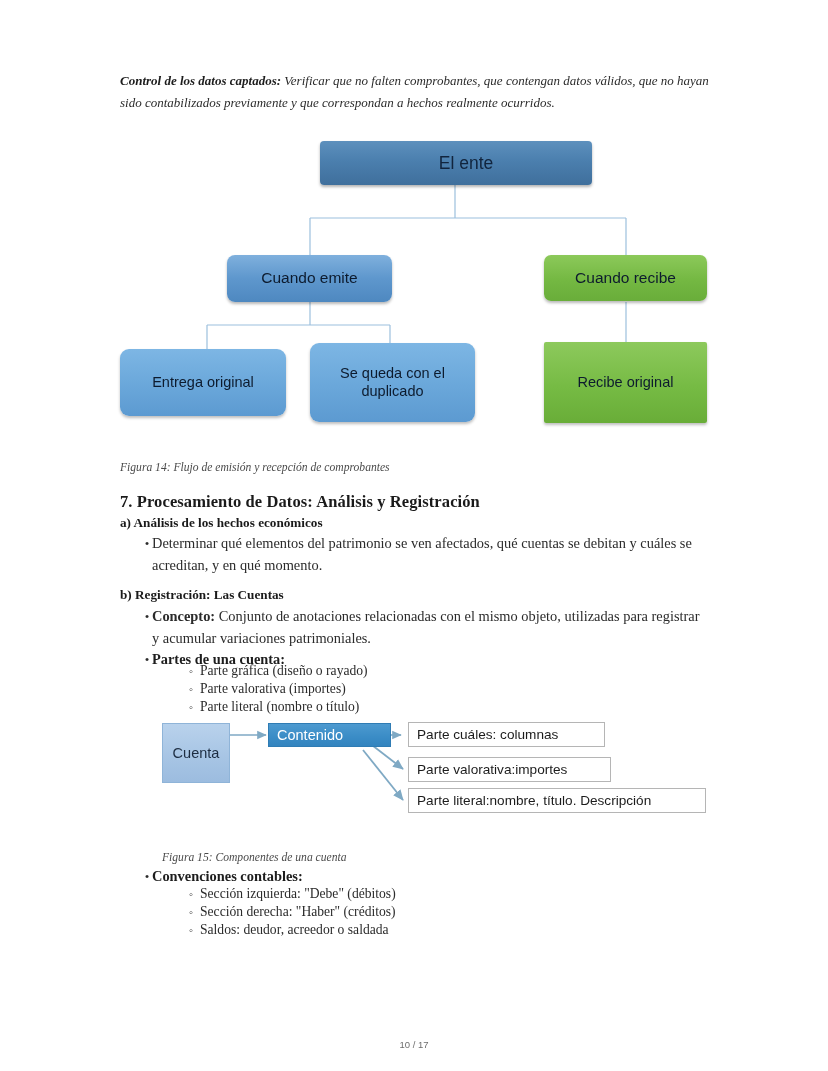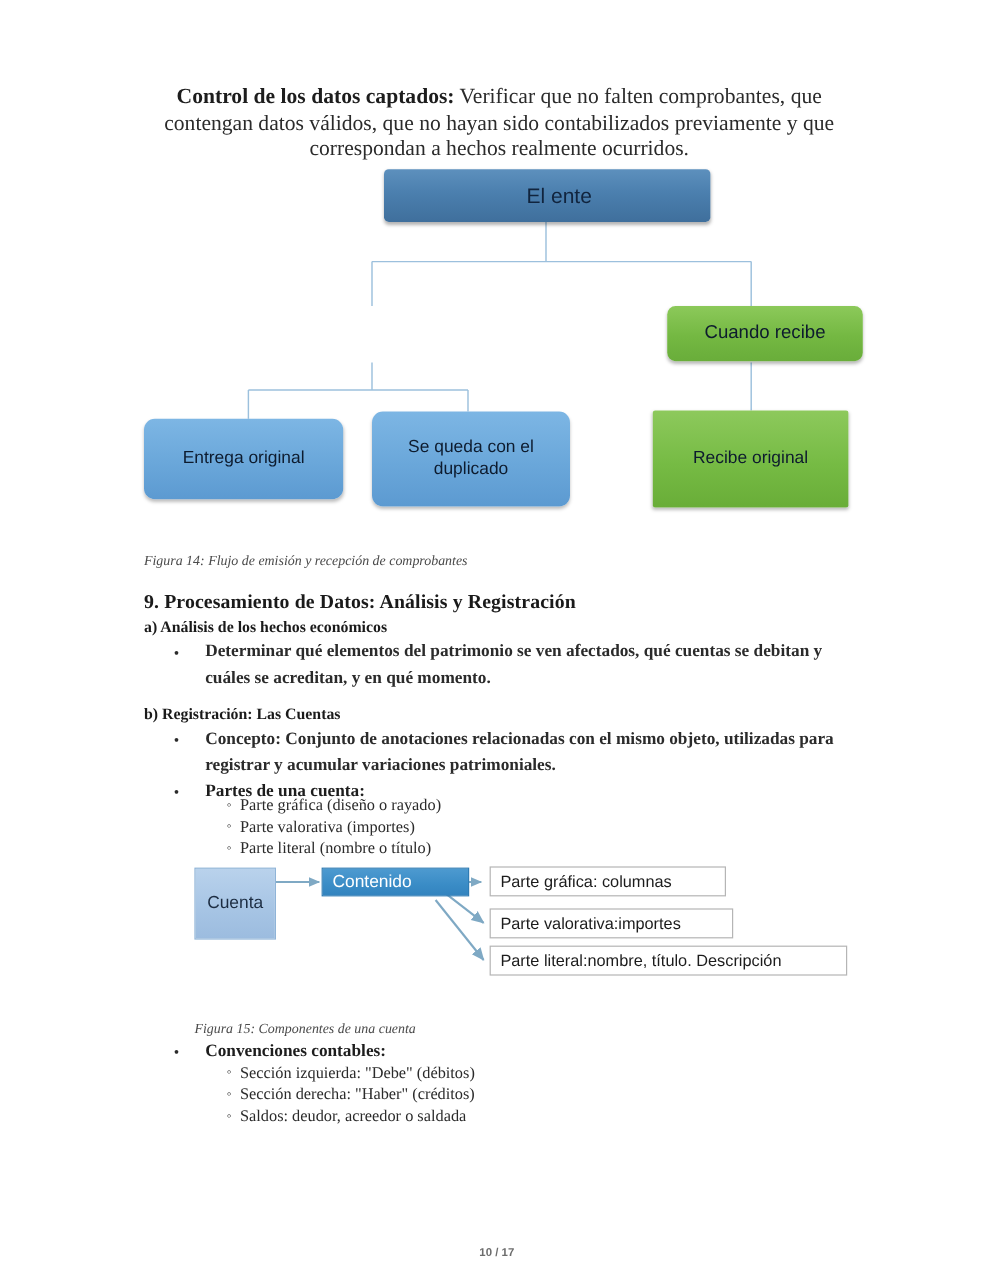--- a/index.html
+++ b/index.html
@@ -19,24 +19,25 @@
   .page {
     position: absolute;
     inset: 0;
     background: #ffffff;
   }
 
   
   .para {
     position: absolute;
     font-family: "Liberation Serif", serif;
-    font-size: 18px;
+    font-size: 13px;
     line-height: 21.5px;
     color: #2b2b2b;
-    text-align: center;
+    text-align: left;
+    font-style: italic;
   }
   .para b, .bold { font-weight: bold; color: #1d1d1d; }
 
   .heading3 {
     position: absolute;
     font-family: "Liberation Serif", serif;
     font-weight: bold;
     font-size: 16.5px;
     color: #1a1a1a;
     letter-spacing: 0.1px;
@@ -58,21 +59,20 @@
   }
 
   .footer-num {
     position: absolute;
     font-family: "Liberation Sans", sans-serif;
     font-size: 9.5px;
     color: #6d6d6d;
     width: 100%;
     text-align: center;
     left: 0;
-    font-weight: bold;
   }
 
   
   .bullet-row {
     position: absolute;
     font-family: "Liberation Serif", serif;
     font-size: 14.4px;
     line-height: 21.5px;
     color: #2b2b2b;
   }
@@ -81,22 +81,21 @@
     left: 0;
     top: 0px;
     width: 14px;
     text-align: center;
     font-size: 13px;
     line-height: 21.5px;
     color: #2b2b2b;
   }
   .bullet-row .btext {
     display: block;
-    margin-left: 31px;
-    font-weight: bold;
+    margin-left: 12px;
   }
   .sub-row {
     position: absolute;
     font-family: "Liberation Serif", serif;
     font-size: 13.6px;
     line-height: 20.5px;
     color: #2b2b2b;
   }
   .sub-row .odot {
     position: absolute;
@@ -150,21 +149,20 @@
     border-radius: 9px;
     background: linear-gradient(to bottom, #7db6e4 0%, #6aa7da 55%, #5c9ad1 100%);
     box-shadow: 0 2px 3px rgba(0,0,0,0.26);
     font-size: 14.5px;
   }
   .fc-mid-green {
     border-radius: 7px;
     background: linear-gradient(to bottom, #8cc95a 0%, #74b842 55%, #69ad3a 100%);
     box-shadow: 0 2px 3px rgba(0,0,0,0.28);
     font-size: 15.5px;
-    margin-left: 12px;
   }
   .fc-leaf-green {
     border-radius: 2px;
     background: linear-gradient(to bottom, #8dc95c 0%, #76bb44 55%, #69ad38 100%);
     box-shadow: 0 2px 3px rgba(0,0,0,0.26);
     font-size: 14.5px;
   }
 
   
   #fig15 {
@@ -233,41 +231,44 @@
       <line x1="97" y1="192" x2="97" y2="216" stroke="#9cc0dd" stroke-width="1.2"></line>
       <line x1="280" y1="192" x2="280" y2="210" stroke="#9cc0dd" stroke-width="1.2"></line>
 
       <line x1="516" y1="169" x2="516" y2="209" stroke="#9cc0dd" stroke-width="1.2"></line>
     </svg>
 
     <div class="fc-box fc-root" style="left:210px; top:8px; width:272px; height:44px;">
       <span>El ente</span>
     </div>
 
+    <div class="fc-box fc-mid-blue" style="left:117px; top:122px; width:165px; height:47px;">
+      <span>Cuando emite</span>
+    </div>
 
     <div class="fc-box fc-mid-green" style="left:434px; top:122px; width:163px; height:46px;">
       <span>Cuando recibe</span>
     </div>
 
     <div class="fc-box fc-leaf-blue" style="left:10px; top:216px; width:166px; height:67px;">
       <span>Entrega original</span>
     </div>
 
     <div class="fc-box fc-leaf-blue" style="left:200px; top:210px; width:165px; height:79px; padding:16px 10px;">
       <span>Se queda con el duplicado</span>
     </div>
 
     <div class="fc-box fc-leaf-green" style="left:434px; top:209px; width:163px; height:81px;">
       <span>Recibe original</span>
     </div>
   </div>
 
   <div class="caption" style="left:120px; top:461px;">Figura 14: Flujo de emisión y recepción de comprobantes</div>
 
-  <div class="heading3" style="left:120px; top:492px;">9. Procesamiento de Datos: Análisis y Registración</div>
+  <div class="heading3" style="left:120px; top:492px;">7. Procesamiento de Datos: Análisis y Registración</div>
 
   <div class="subhead" style="left:120px; top:515px;">a) Análisis de los hechos económicos</div>
 
   <div class="bullet-row" style="left:140px; top:533px; width:570px;">
     <span class="dot">•</span>
     <span class="btext">Determinar qué elementos del patrimonio se ven afectados, qué cuentas se debitan y cuáles se acreditan, y en qué momento.</span>
   </div>
 
   <div class="subhead" style="left:120px; top:587px;">b) Registración: Las Cuentas</div>
 
@@ -313,21 +314,21 @@
 
     <div class="f15-box f15-cuenta" style="left:4px; top:11px; width:68px; height:60px;">
       <span>Cuenta</span>
     </div>
 
     <div class="f15-box f15-contenido" style="left:110px; top:11px; width:123px; height:24px;align-items:center;">
       <span>Contenido</span>
     </div>
 
     <div class="f15-box f15-white" style="left:250px; top:10px; width:197px; height:25px;">
-      <span>Parte gráfica: columnas</span>
+      <span>Parte cuáles: columnas</span>
     </div>
 
     <div class="f15-box f15-white" style="left:250px; top:76px; width:298px; height:25px;">
       <span>Parte literal:nombre, título. Descripción</span>
     </div>
 
     <div class="f15-box f15-white" style="left:250px; top:45px; width:203px; height:25px;">
       <span>Parte valorativa:importes</span>
     </div>
   </div>

